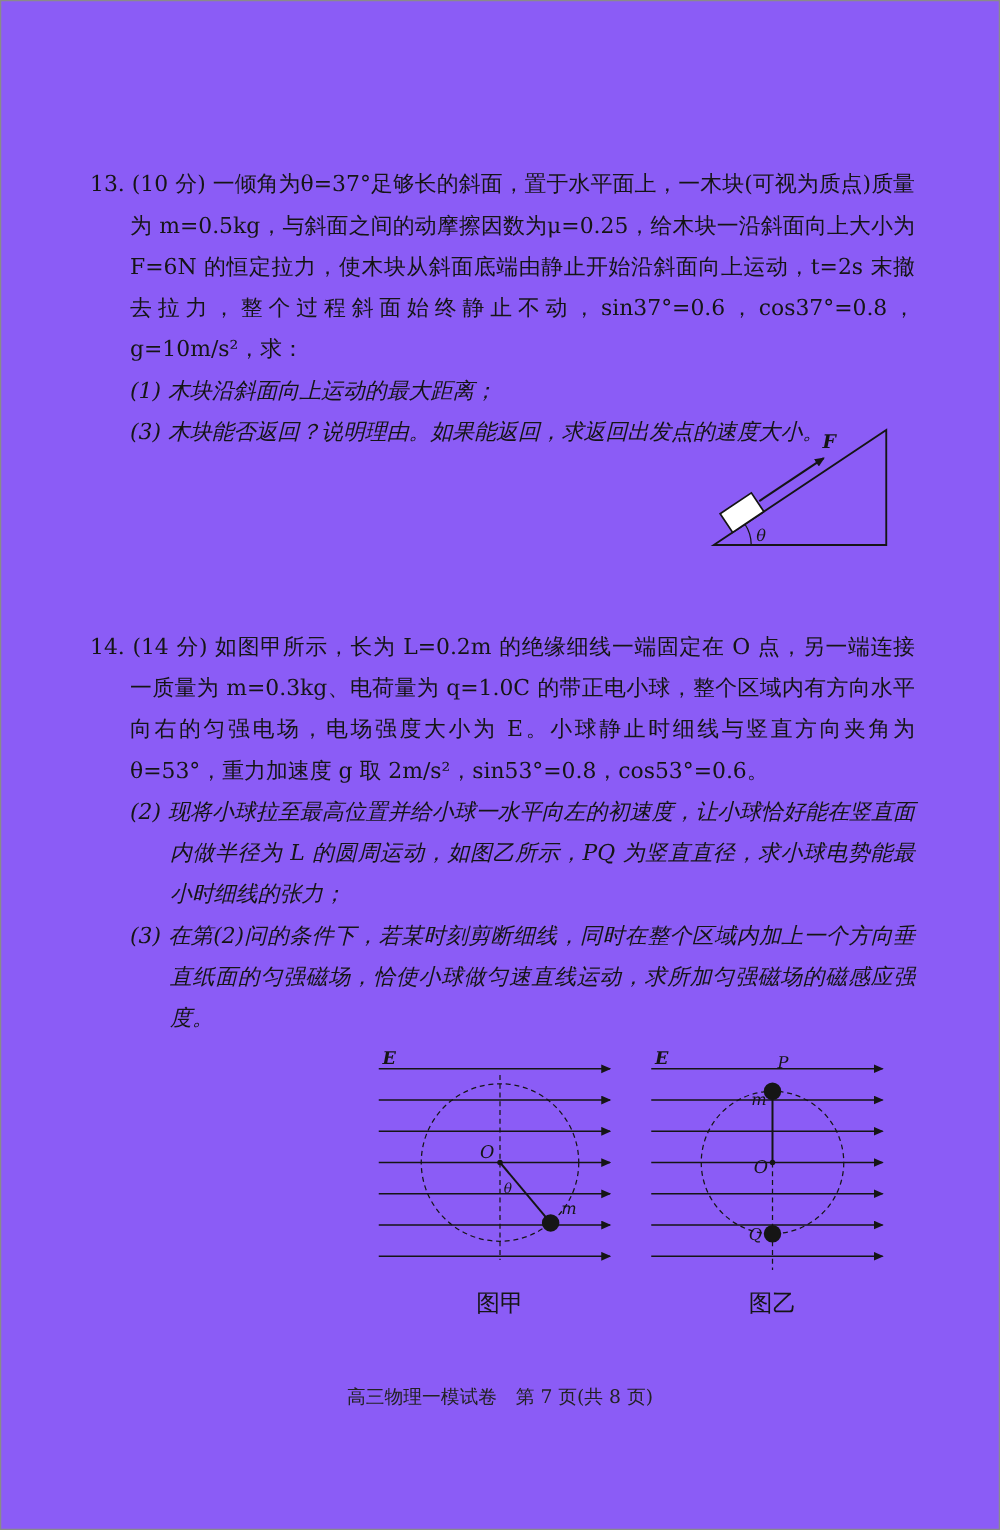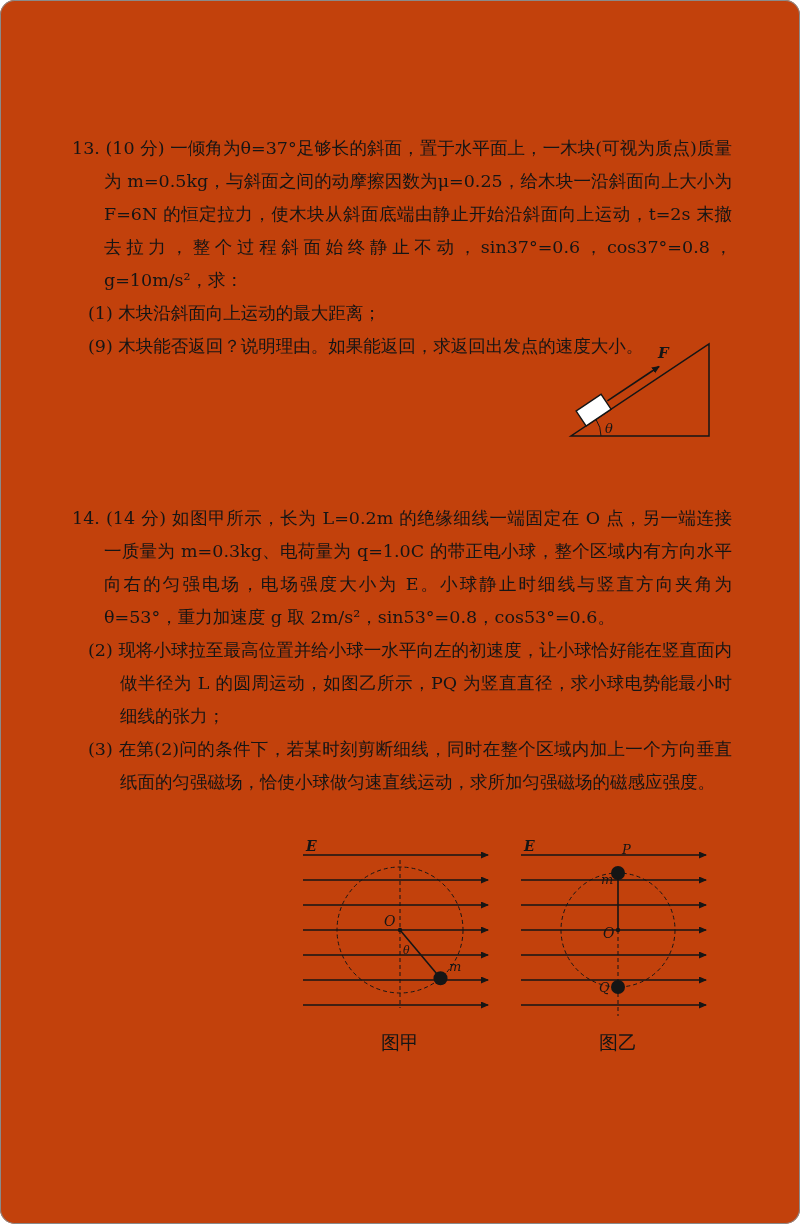--- a/index.html
+++ b/index.html
@@ -5,32 +5,31 @@
   * { box-sizing: border-box; margin: 0; padding: 0; }
   html, body { background: #ffffff; }
   body {
     width: 800px; height: 1224px;
     position: relative;
     font-family: "DejaVu Serif", "Liberation Serif", serif;
     color: #151515;
   }
   .page {
     position: absolute; inset: 0;
-    background: #c2410c;
+    background: #8b5cf6;
     box-shadow: inset 0 0 0 1px #8a8a8a;
-    border-radius: 15px;
   }
   p { margin: 0; }
   .q {
     position: absolute; left: 72px; width: 660px;
     font-size: 17.5px; line-height: 33px;
     text-align: justify;
   }
   .hang { padding-left: 32px; text-indent: -32px; }
-  .item { margin-left: 16px; padding-left: 32px; text-indent: -32px; }
+  .item { margin-left: 32px; padding-left: 32px; text-indent: -32px; font-style: italic; }
   .fig13 { position: absolute; left: 565px; top: 338px; }
   .figs {
     position: absolute; left: 300px; top: 840px;
     display: flex; gap: 18px;
   }
   .figbox { display: flex; flex-direction: column; align-items: center; }
   .cap { font-size: 19px; margin-top: 8px; }
   svg text { font-family: "DejaVu Serif", "Liberation Serif", serif; fill: #151515; }
   .it { font-style: italic; }
   .b  { font-weight: bold; }
@@ -41,21 +40,21 @@
   }
 </style>
 </head>
 <body>
 
 <div class="page">
 
   <section class="q" style="top:132px">
     <p class="hang">13. (10 分) 一倾角为θ=37°足够长的斜面，置于水平面上，一木块(可视为质点)质量为 m=0.5kg，与斜面之间的动摩擦因数为μ=0.25，给木块一沿斜面向上大小为 F=6N 的恒定拉力，使木块从斜面底端由静止开始沿斜面向上运动，t=2s 末撤去拉力，整个过程斜面始终静止不动，sin37°=0.6，cos37°=0.8，g=10m/s²，求：</p>
     <p class="item">(1) 木块沿斜面向上运动的最大距离；</p>
-    <p class="item">(9) 木块能否返回？说明理由。如果能返回，求返回出发点的速度大小。</p>
+    <p class="item">(3) 木块能否返回？说明理由。如果能返回，求返回出发点的速度大小。</p>
   </section>
 
   <div class="fig13">
     <svg width="152" height="104" viewBox="0 0 152 104">
       <defs>
         <marker id="arrF" markerWidth="9" markerHeight="8" refX="7" refY="3.5" orient="auto" markerUnits="userSpaceOnUse">
           <path d="M0,0 L8,3.5 L0,7 Z" fill="#151515"></path>
         </marker>
       </defs>
       <polygon points="6,98 144,98 144,6" fill="none" stroke="#151515" stroke-width="1.5"></polygon>
@@ -132,14 +131,15 @@
         <circle cx="100" cy="90" r="2.2" fill="#151515"></circle>
         <text x="85" y="98" font-size="14" class="it">O</text>
         <circle cx="100" cy="147" r="7" fill="#151515"></circle>
         <text x="81" y="152" font-size="13" class="it">Q</text>
       </svg>
       <div class="cap">图乙</div>
     </div>
 
   </div>
 
+  <div class="footer">高三物理一模试卷　第 7 页(共 8 页)</div>
 
 </div>
 
 </body></html>

